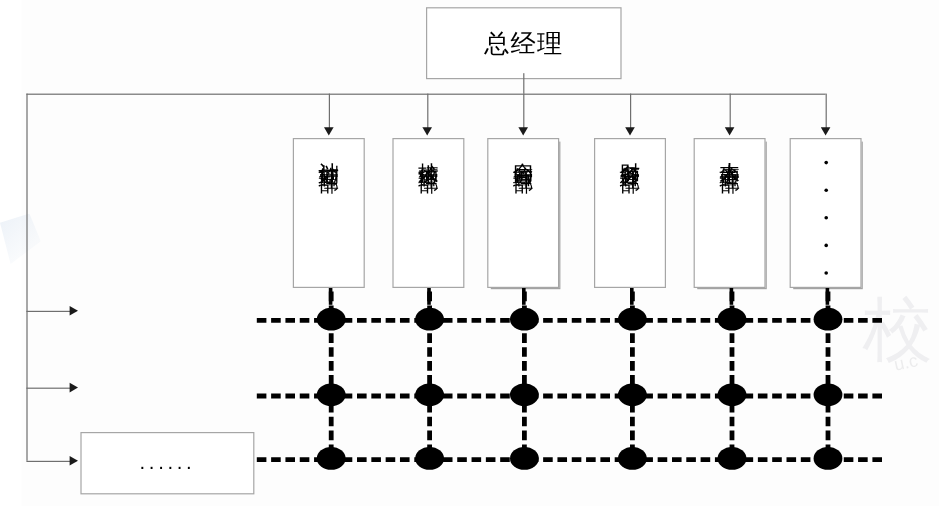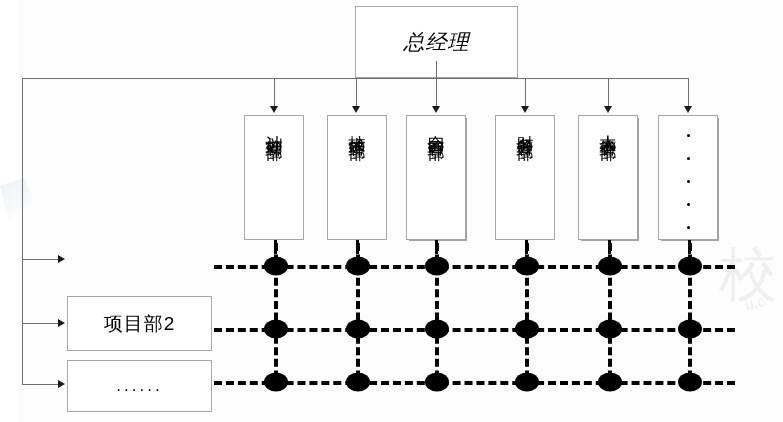--- a/index.html
+++ b/index.html
@@ -33,25 +33,24 @@
   }
   .box.shadowed {
     box-shadow: 2px 2px 0 -1px rgba(90,90,90,0.55);
   }
 
   
   #mgr-box {
     left: 355px;
     top: 6px;
     width: 163px;
-    height: 72px;
+    height: 60px;
     display: flex;
     align-items: center;
     justify-content: center;
-    font-style: italic;
   }
   #mgr-box .label {
     font-size: 21px;
     color: #000;
     letter-spacing: 1px;
   }
 
   
   .dept-box {
     top: 115px;
@@ -271,23 +270,20 @@
   <div class="hline" style="left:22px; top:259px; width:38px;"></div>
   <div class="arrow-right" style="left:58px; top:255px;"></div>
 
   <div class="hline" style="left:22px; top:323px; width:38px;"></div>
   <div class="arrow-right" style="left:58px; top:319px;"></div>
 
   <div class="hline" style="left:22px; top:384px; width:38px;"></div>
   <div class="arrow-right" style="left:58px; top:380px;"></div>
 
 
-  <div class="box proj-box" style="top:296px; height:55px;">
-    <span class="label">项目部2</span>
-  </div>
 
   <div class="box proj-box" style="top:360px; height:52px;">
     <span class="dots">......</span>
   </div>
 
   <div class="dash-h" style="top:265px;"></div>
   <div class="dash-h" style="top:328px;"></div>
   <div class="dash-h" style="top:381px;"></div>
 
   <div class="dash-v" style="left:274px;"></div>

